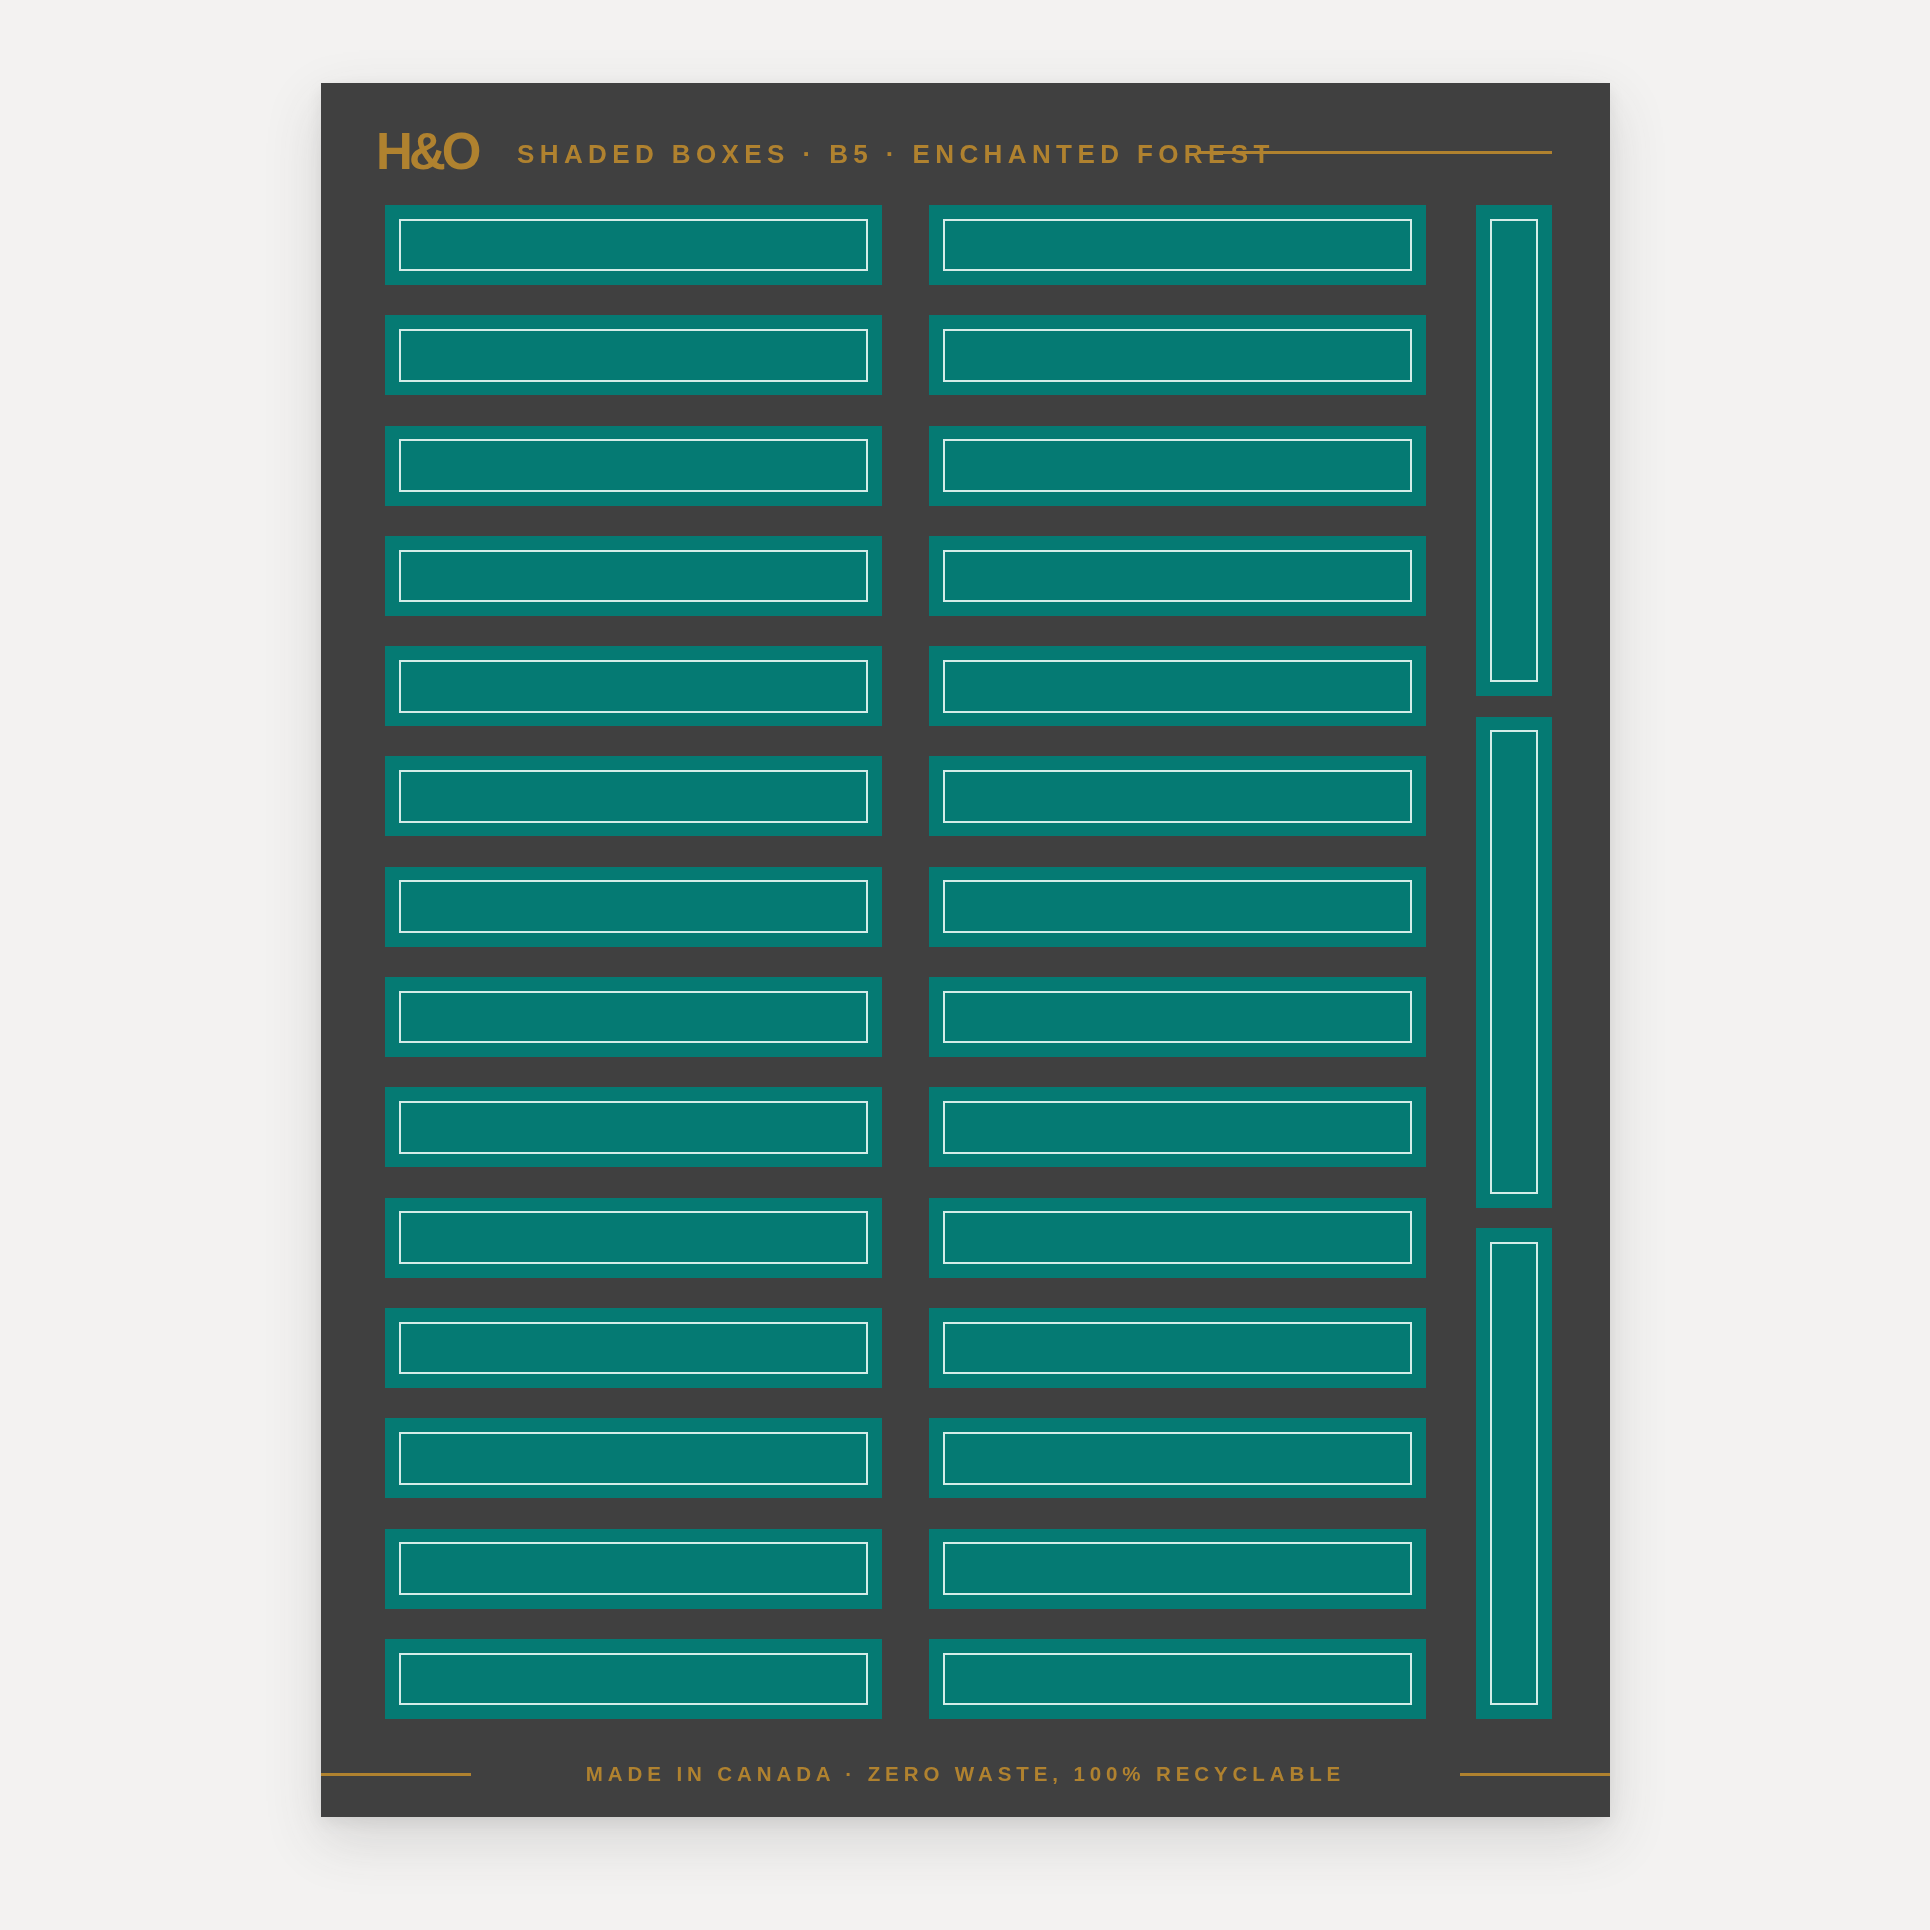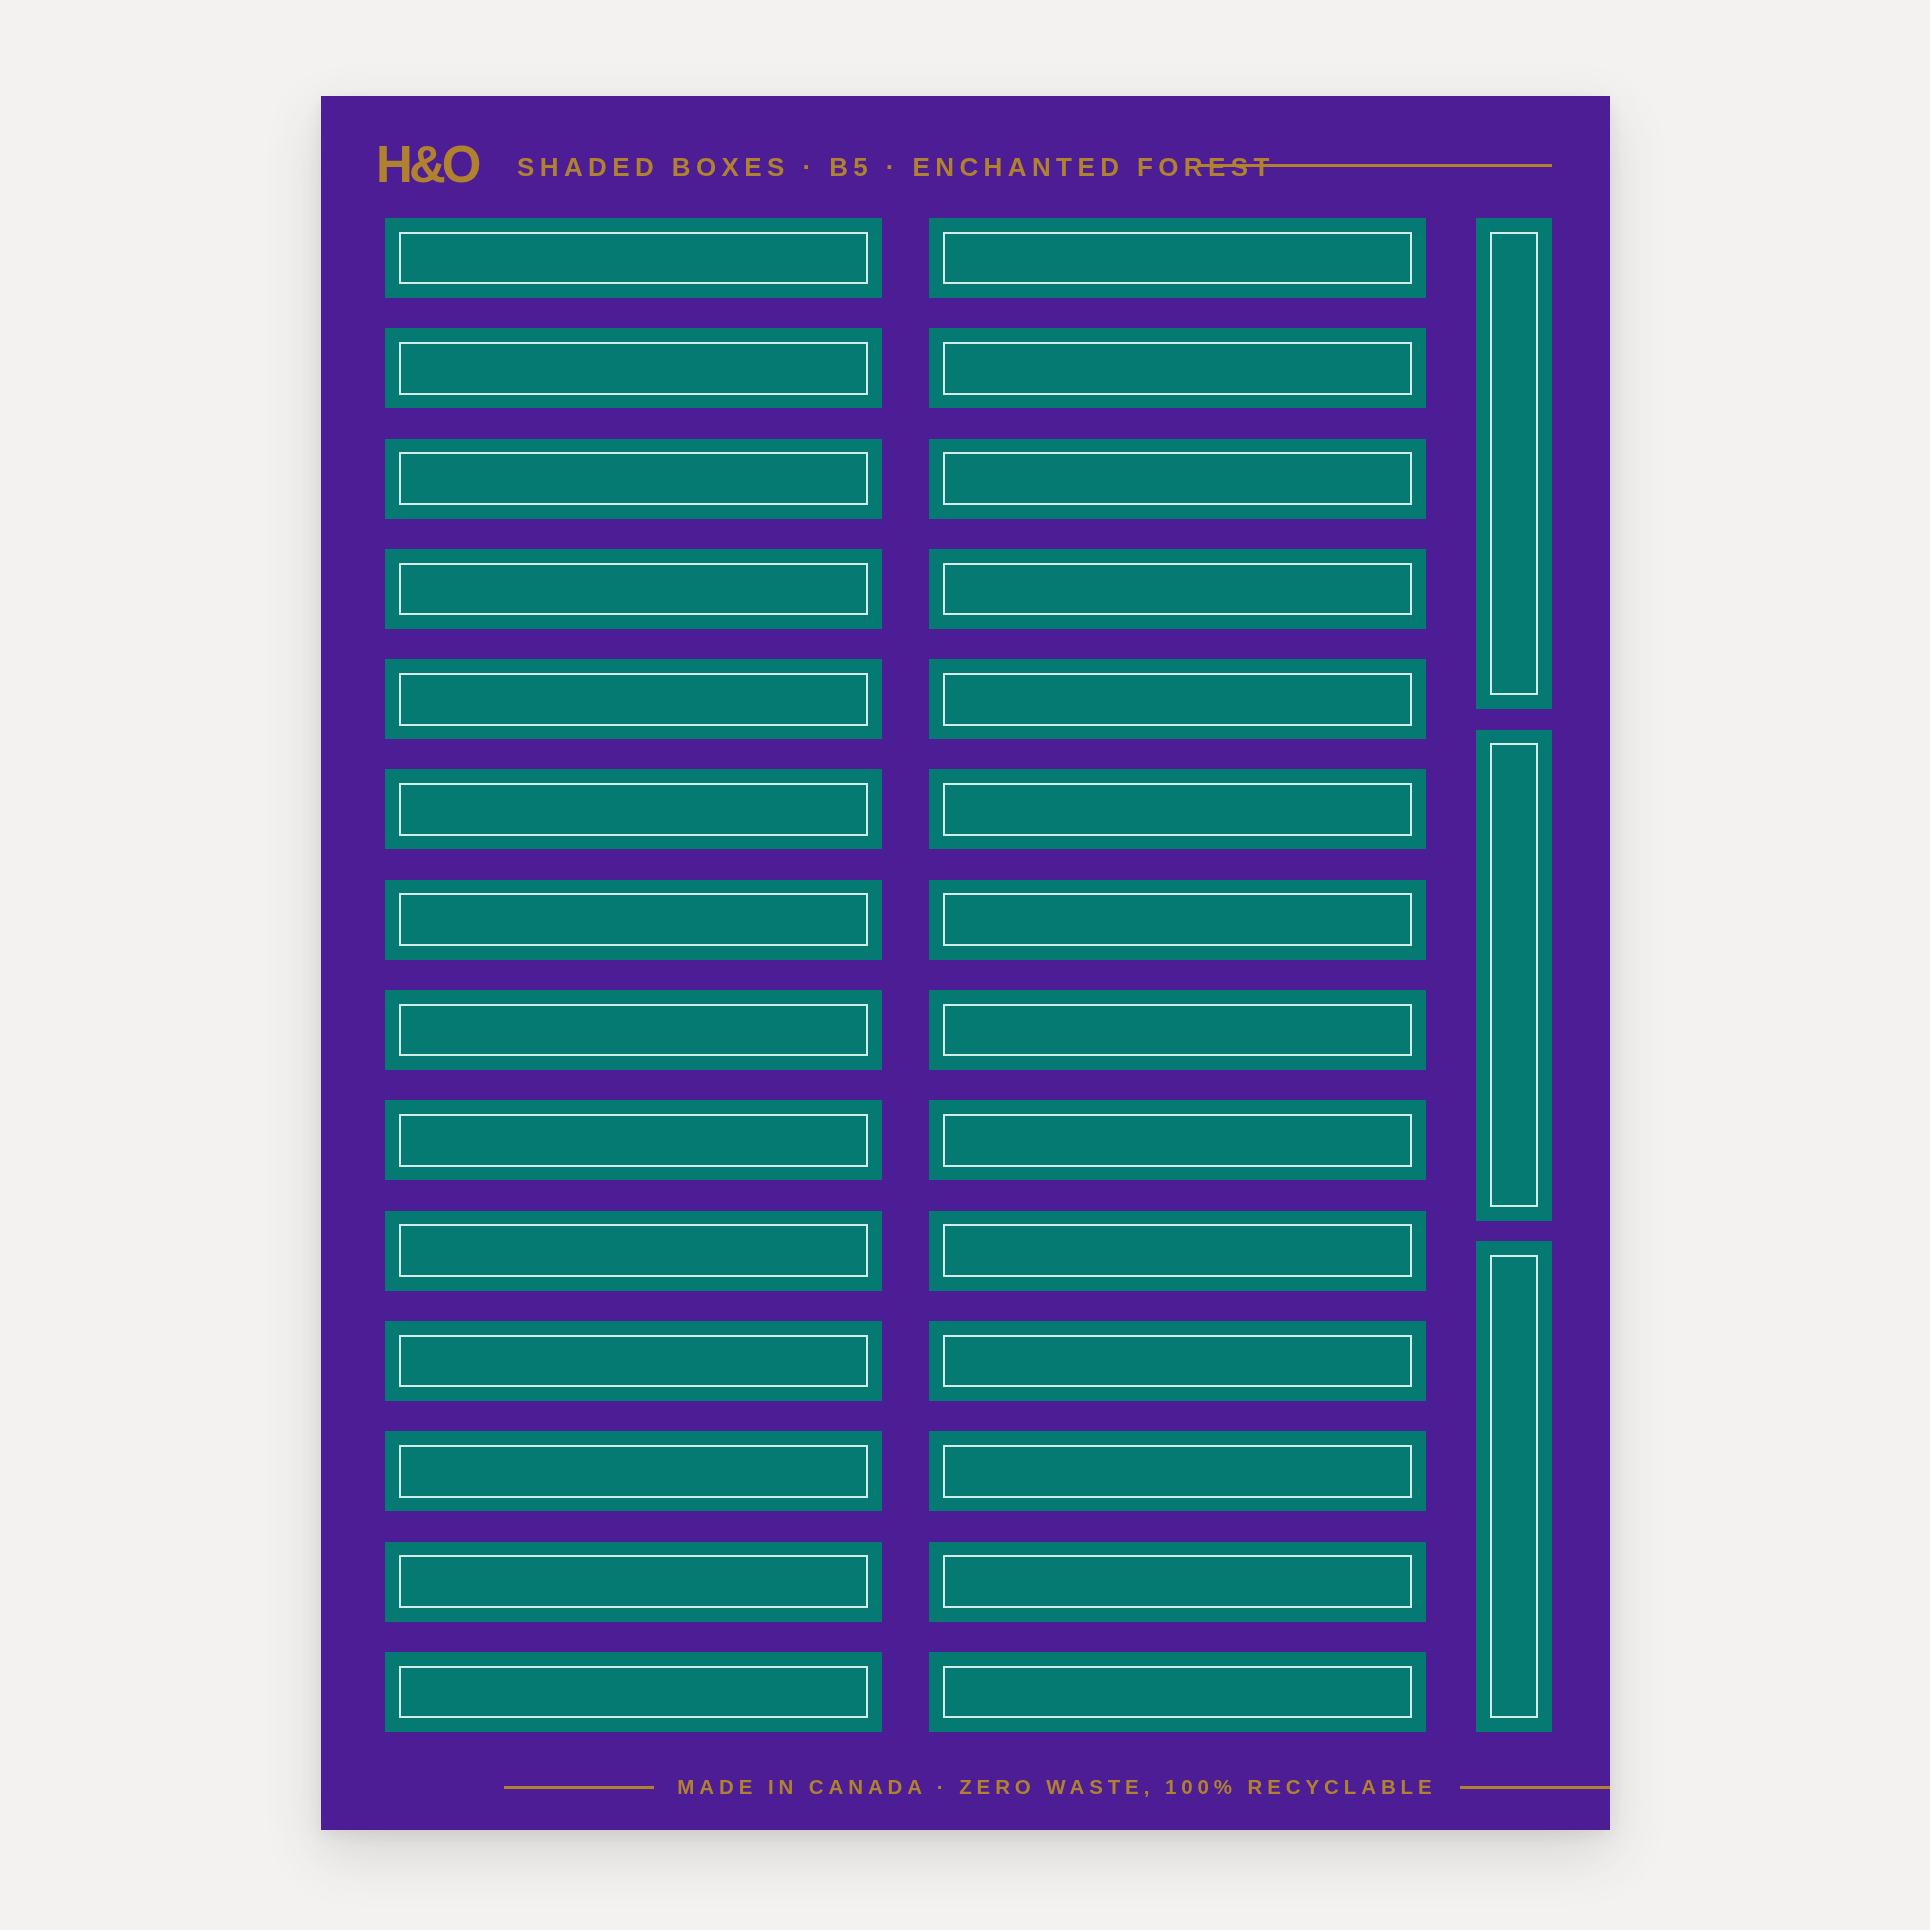--- a/index.html
+++ b/index.html
@@ -8,24 +8,24 @@
     width: 1931px;
     height: 1931px;
     background: #f3f2f1;
     font-family: "Liberation Sans", sans-serif;
     overflow: hidden;
   }
 
   .sheet {
     position: absolute;
     left: 321px;
-    top: 96px;
+    top: 83px;
     width: 1289px;
     height: 1734px;
-    background: #4c1d95;
+    background: #404040;
     box-shadow: 0 21.5px 54px rgba(60,60,60,0.16), 0 4.9px 15.6px rgba(0,0,0,0.07);
   }
 
   
   .brand-logo {
     position: absolute;
     left: 55px;
     top: 43px;
     font-size: 51px;
     font-weight: bold;
@@ -89,21 +89,21 @@
 
   
   .footer {
     position: absolute;
     left: 0;
     top: 1674px;
     width: 100%;
     height: 35px;
     display: flex;
     align-items: center;
-    justify-content: flex-end;
+    justify-content: space-between;
   }
   .footer-rule {
     width: 150px;
     height: 2.9px;
     background: var(--gold);
   }
   .footer-text {
     font-size: 20.5px;
     font-weight: bold;
     letter-spacing: 4.9px;

